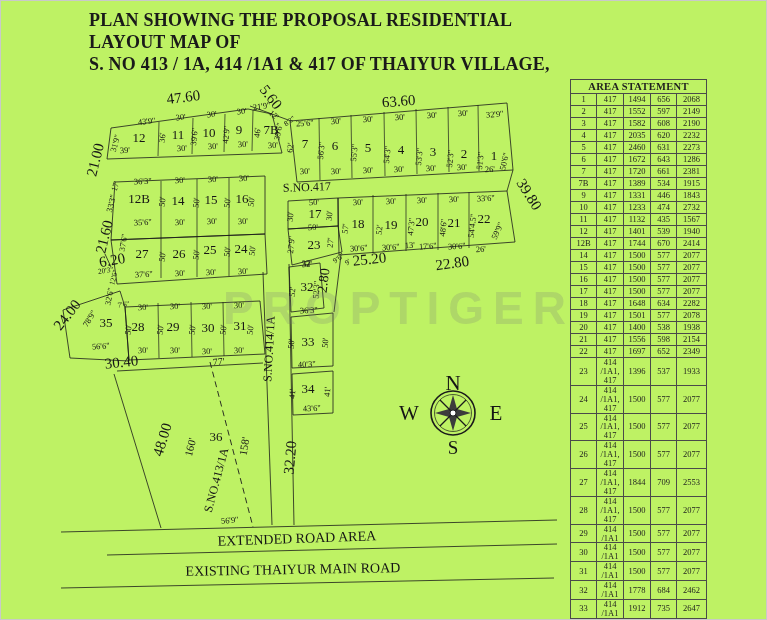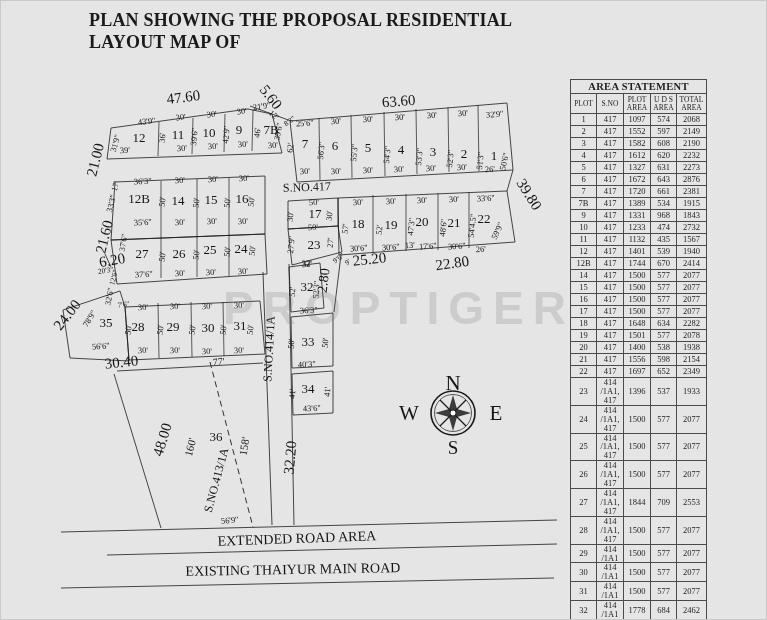--- a/index.html
+++ b/index.html
@@ -1,16 +1,16 @@
 <!DOCTYPE html>
 <html><head>
 <meta charset="utf-8">
 <style>
   html,body{margin:0;padding:0;background:#fff;}
-  .page{position:relative;width:767px;height:620px;background:#e5e5e5;overflow:hidden;
+  .page{position:relative;width:767px;height:620px;background:#bef264;overflow:hidden;
         font-family:"Liberation Serif",serif;border:1px solid #c9c9c9;box-sizing:border-box;}
   .title{position:absolute;left:88px;top:8px;width:500px;font-size:18px;font-weight:600;
          line-height:22px;color:#1a1a1a;letter-spacing:.2px;}
   svg.map{position:absolute;left:0;top:0;}
   svg.map text{fill:#151515;font-family:"Liberation Serif",serif;}
   .watermark{position:absolute;left:222px;top:280px;width:340px;font-size:46px;font-weight:700;
              letter-spacing:9px;color:rgba(120,120,120,.22);font-family:Liberation Sans, sans-serif;
              pointer-events:none;}
   .tablewrap{position:absolute;left:569px;top:78px;}
   table.area{border-collapse:collapse;table-layout:fixed;width:136px;font-family:"Liberation Serif",serif;}
@@ -22,20 +22,21 @@
   td.sno-sm{font-size:6.2px;}
   tr.tall td{height:16px;}
 </style>
 </head>
 <body>
 
 <div class="page">
 
   <div class="title">
     <div>PLAN SHOWING THE PROPOSAL RESIDENTIAL LAYOUT MAP OF</div>
+    <div>S. NO 413 / 1A, 414 /1A1 &amp; 417 OF THAIYUR VILLAGE,</div>
   </div>
 
   <svg class="map" width="767" height="620" viewBox="0 0 767 620">
 
     <path fill="none" stroke="#1b1b1b" stroke-width="0.8" d="
       M110,127 L247,108 L271,113 L281,152 L106,158 Z
       M249,105 L290,120
       M289,120 L506,102 L512,169 L296,181 Z
       M512,169 L506,190
       M114,181 L264,175 L264,233 L110,239 Z
@@ -274,93 +275,83 @@
         <col style="width:26px">
           <col style="width:27px">
           <col style="width:27px">
         <col style="width:26px">
           <col style="width:30px">
       </colgroup>
       <thead>
         <tr>
             <th class="caption" colspan="5">AREA STATEMENT</th>
           </tr>
-        <tr id="col-head-row">
-            <th class="colhead">PLOT</th>
-            <th class="colhead">S.NO</th>
-            <th class="colhead">PLOT
-AREA</th>
-            <th class="colhead">U D S
-AREA</th>
-            <th class="colhead">TOTAL
-AREA</th>
-          </tr>
       </thead>
       <tbody id="table-body">
           <tr>
             <td>1</td>
             <td>417</td>
-            <td>1097</td>
-            <td>574</td>
+            <td>1494</td>
+            <td>656</td>
             <td>2068</td>
           </tr>
           <tr>
             <td>2</td>
             <td>417</td>
             <td>1552</td>
             <td>597</td>
             <td>2149</td>
           </tr>
           <tr>
             <td>3</td>
             <td>417</td>
             <td>1582</td>
             <td>608</td>
             <td>2190</td>
           </tr>
           <tr>
             <td>4</td>
             <td>417</td>
-            <td>1612</td>
+            <td>2035</td>
             <td>620</td>
             <td>2232</td>
           </tr>
           <tr>
             <td>5</td>
             <td>417</td>
-            <td>1327</td>
+            <td>2460</td>
             <td>631</td>
             <td>2273</td>
           </tr>
           <tr>
             <td>6</td>
             <td>417</td>
             <td>1672</td>
             <td>643</td>
-            <td>2876</td>
+            <td>1286</td>
           </tr>
           <tr>
             <td>7</td>
             <td>417</td>
             <td>1720</td>
             <td>661</td>
             <td>2381</td>
           </tr>
           <tr>
             <td>7B</td>
             <td>417</td>
             <td>1389</td>
             <td>534</td>
             <td>1915</td>
           </tr>
           <tr>
             <td>9</td>
             <td>417</td>
             <td>1331</td>
-            <td>968</td>
+            <td>446</td>
             <td>1843</td>
           </tr>
           <tr>
             <td>10</td>
             <td>417</td>
             <td>1233</td>
             <td>474</td>
             <td>2732</td>
           </tr>
           <tr>

